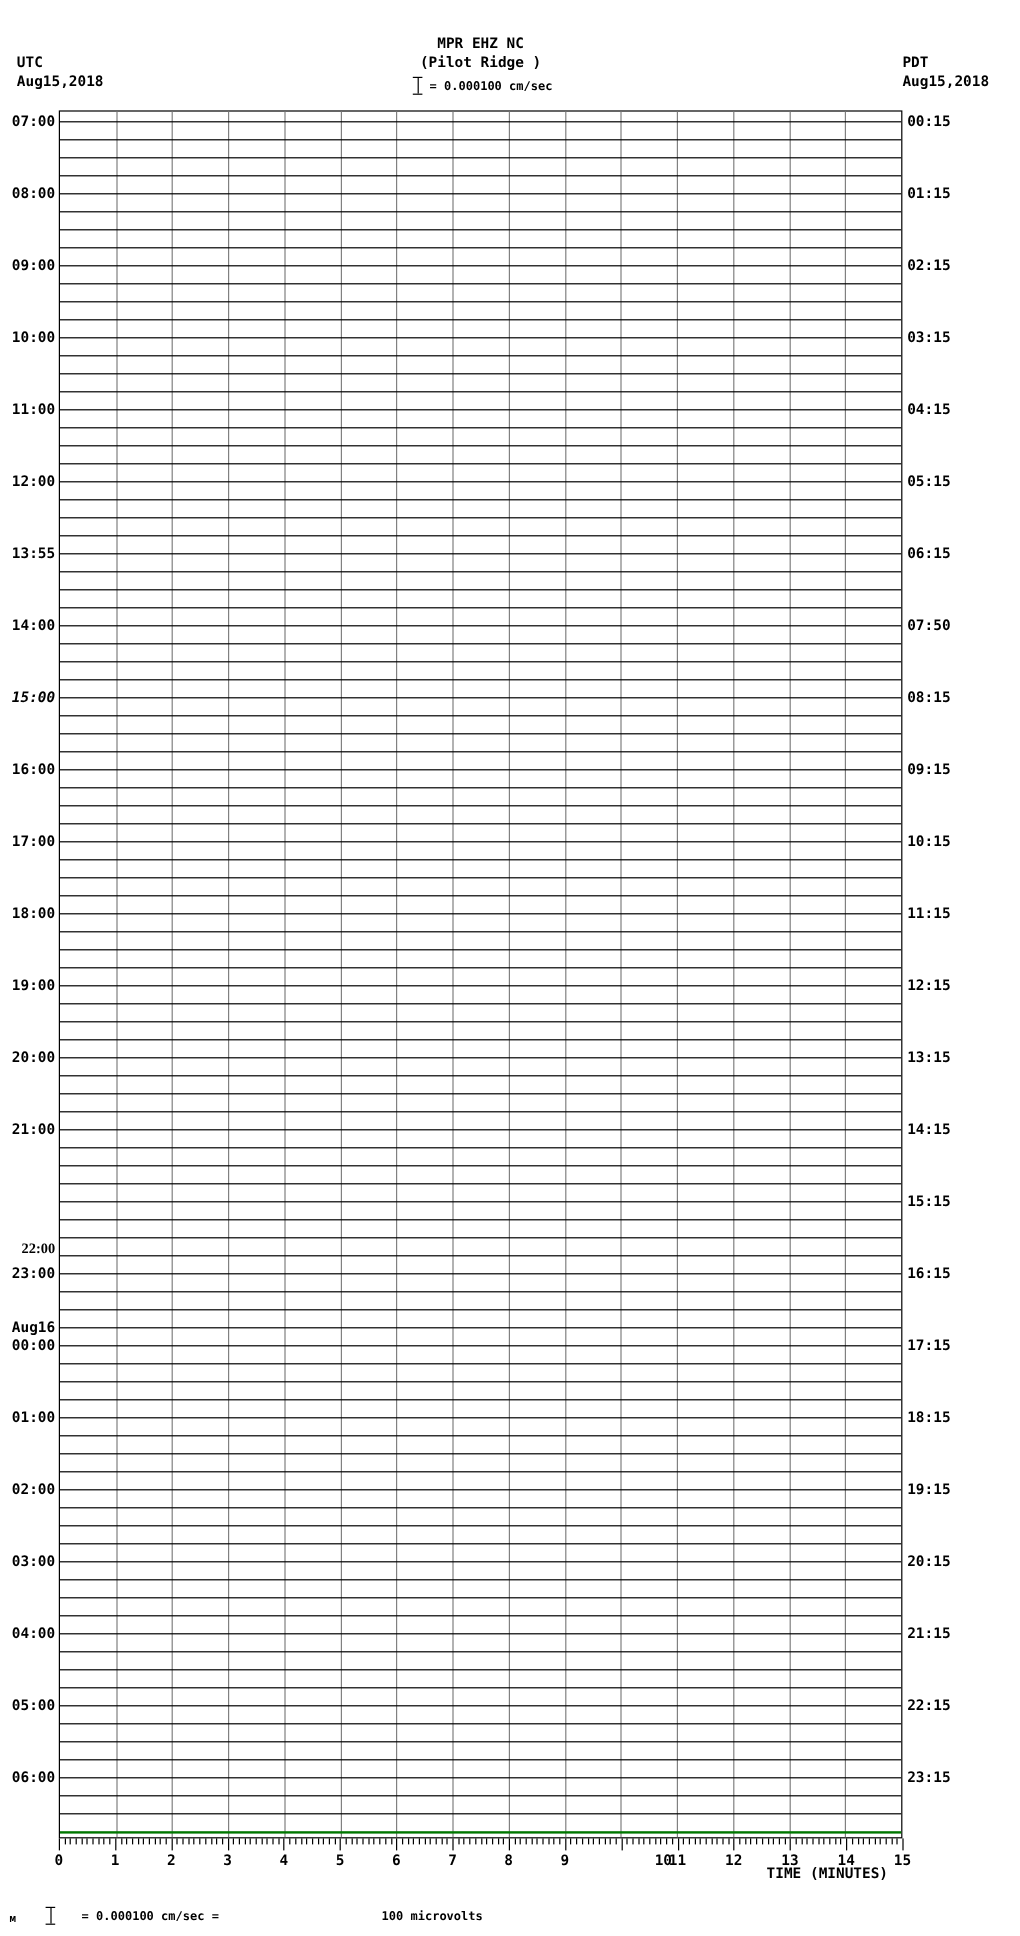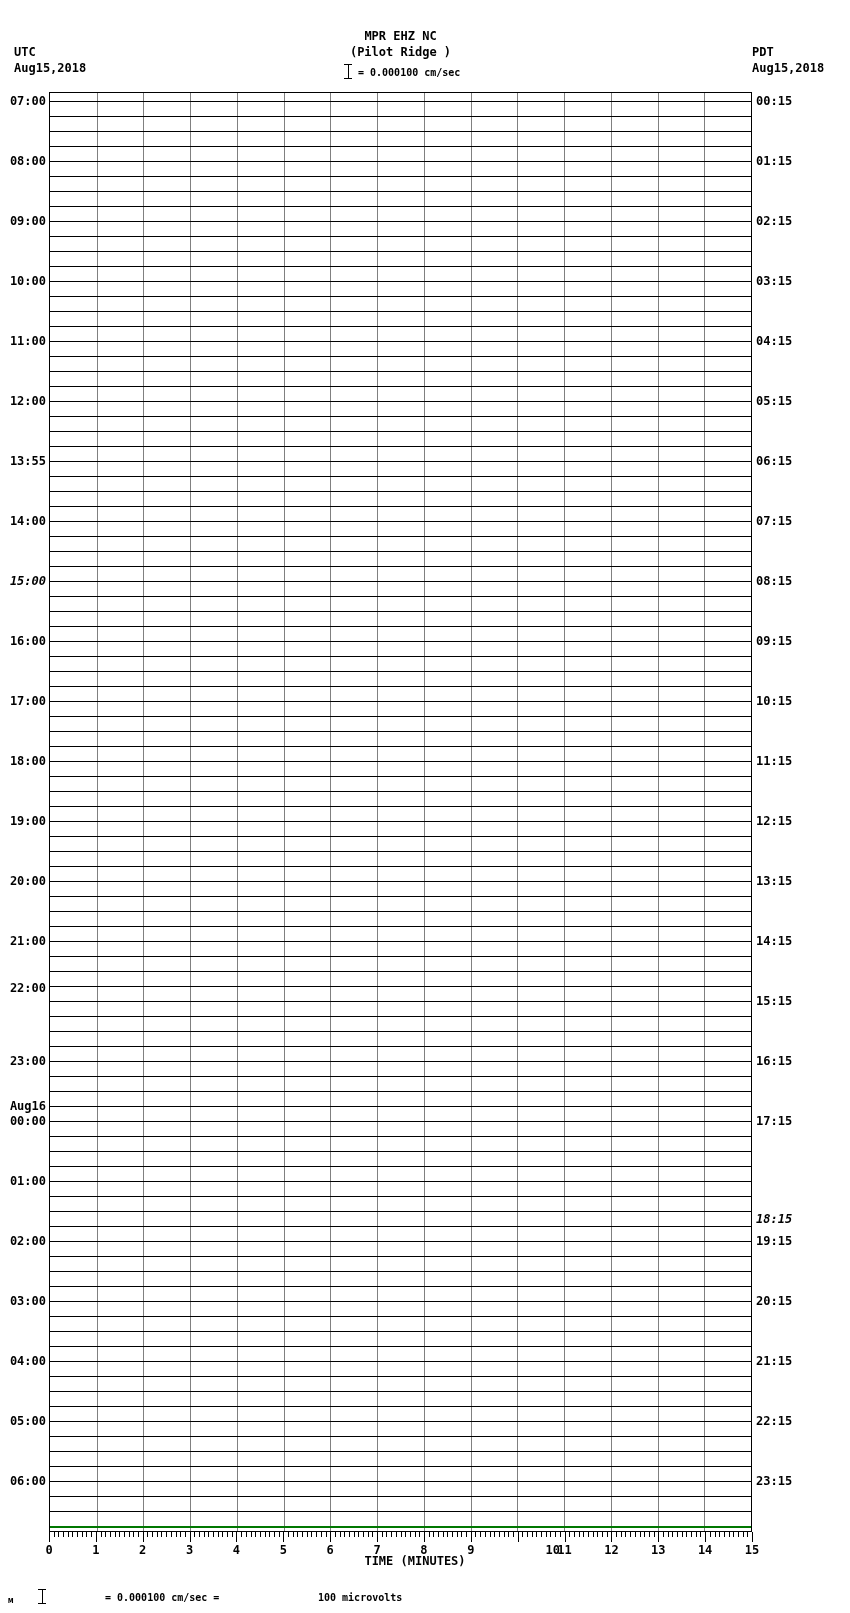--- a/index.html
+++ b/index.html
@@ -167,44 +167,44 @@
       <div class="abs t12 rlabel" style="top: 215px;">02:15</div>
       <div class="abs t12 hlabel" style="top: 275px;">10:00</div>
       <div class="abs t12 rlabel" style="top: 275px;">03:15</div>
       <div class="abs t12 hlabel" style="top: 335px;">11:00</div>
       <div class="abs t12 rlabel" style="top: 335px;">04:15</div>
       <div class="abs t12 hlabel" style="top: 395px;">12:00</div>
       <div class="abs t12 rlabel" style="top: 395px;">05:15</div>
       <div class="abs t12 hlabel" style="top: 455px;">13:55</div>
       <div class="abs t12 rlabel" style="top: 455px;">06:15</div>
       <div class="abs t12 hlabel" style="top: 515px;">14:00</div>
-      <div class="abs t12 rlabel" style="top: 515px;">07:15</div>
+      <div class="abs t12 rlabel" style="top: 515px;">07:50</div>
       <div class="abs t12 hlabel" style="top: 575px; font-style: italic;">15:00</div>
       <div class="abs t12 rlabel" style="top: 575px;">08:15</div>
       <div class="abs t12 hlabel" style="top: 635px;">16:00</div>
       <div class="abs t12 rlabel" style="top: 635px;">09:15</div>
       <div class="abs t12 hlabel" style="top: 695px;">17:00</div>
       <div class="abs t12 rlabel" style="top: 695px;">10:15</div>
       <div class="abs t12 hlabel" style="top: 755px;">18:00</div>
       <div class="abs t12 rlabel" style="top: 755px;">11:15</div>
       <div class="abs t12 hlabel" style="top: 815px;">19:00</div>
       <div class="abs t12 rlabel" style="top: 815px;">12:15</div>
       <div class="abs t12 hlabel" style="top: 875px;">20:00</div>
       <div class="abs t12 rlabel" style="top: 875px;">13:15</div>
       <div class="abs t12 hlabel" style="top: 935px;">21:00</div>
       <div class="abs t12 rlabel" style="top: 935px;">14:15</div>
-      <div class="abs t12 hlabel" style="top: 982px;">22:00</div>
+      <div class="abs t12 hlabel" style="top: 1034px; font-family: Liberation Serif, serif;">22:00</div>
       <div class="abs t12 rlabel" style="top: 995px;">15:15</div>
       <div class="abs t12 hlabel" style="top: 1055px;">23:00</div>
       <div class="abs t12 rlabel" style="top: 1055px;">16:15</div>
       <div class="abs t12 hlabel" style="top: 1115px;">00:00</div>
       <div class="abs t12 hlabel" style="top: 1100px;">Aug16</div>
       <div class="abs t12 rlabel" style="top: 1115px;">17:15</div>
       <div class="abs t12 hlabel" style="top: 1175px;">01:00</div>
-      <div class="abs t12 rlabel" style="top: 1213px; font-style: italic;">18:15</div>
+      <div class="abs t12 rlabel" style="top: 1175px;">18:15</div>
       <div class="abs t12 hlabel" style="top: 1235px;">02:00</div>
       <div class="abs t12 rlabel" style="top: 1235px;">19:15</div>
       <div class="abs t12 hlabel" style="top: 1295px;">03:00</div>
       <div class="abs t12 rlabel" style="top: 1295px;">20:15</div>
       <div class="abs t12 hlabel" style="top: 1355px;">04:00</div>
       <div class="abs t12 rlabel" style="top: 1355px;">21:15</div>
       <div class="abs t12 hlabel" style="top: 1415px;">05:00</div>
       <div class="abs t12 rlabel" style="top: 1415px;">22:15</div>
       <div class="abs t12 hlabel" style="top: 1475px;">06:00</div>
       <div class="abs t12 rlabel" style="top: 1475px;">23:15</div>
@@ -374,22 +374,22 @@
       <div class="abs t12 mnum" style="left: 408.933px;">8</div>
       <div class="abs t12 mnum" style="left: 455.8px;">9</div>
       <div class="abs t12 mnum" style="left: 530px; text-align: right;">10</div>
       <div class="abs t12 mnum" style="left: 549.533px;">11</div>
       <div class="abs t12 mnum" style="left: 596.4px;">12</div>
       <div class="abs t12 mnum" style="left: 643.267px;">13</div>
       <div class="abs t12 mnum" style="left: 690.133px;">14</div>
       <div class="abs t12 mnum" style="left: 737px;">15</div>
     </div>
 
-  <div class="abs t12" style="left:0px;top:1555px;width:740px;text-align:center;padding-left:45px;">TIME (MINUTES)</div>
+  <div class="abs t12" style="left:0px;top:1555px;width:740px;text-align:right;">TIME (MINUTES)</div>
 
   <div class="abs t9" style="left:8px;top:1595px;">м</div>
   <span class="ibeam" style="left:38px;top:1589px;">
       <span class="stem"></span>
     </span>
-  <div class="abs t10" style="left:68px;top:1592px;margin-left:37px;">= 0.000100 cm/sec =</div>
+  <div class="abs t10" style="left:68px;top:1592px;">= 0.000100 cm/sec =</div>
   <div class="abs t10" style="left:318px;top:1592px;">100 microvolts</div>
 
 </div>
 
 </body></html>

